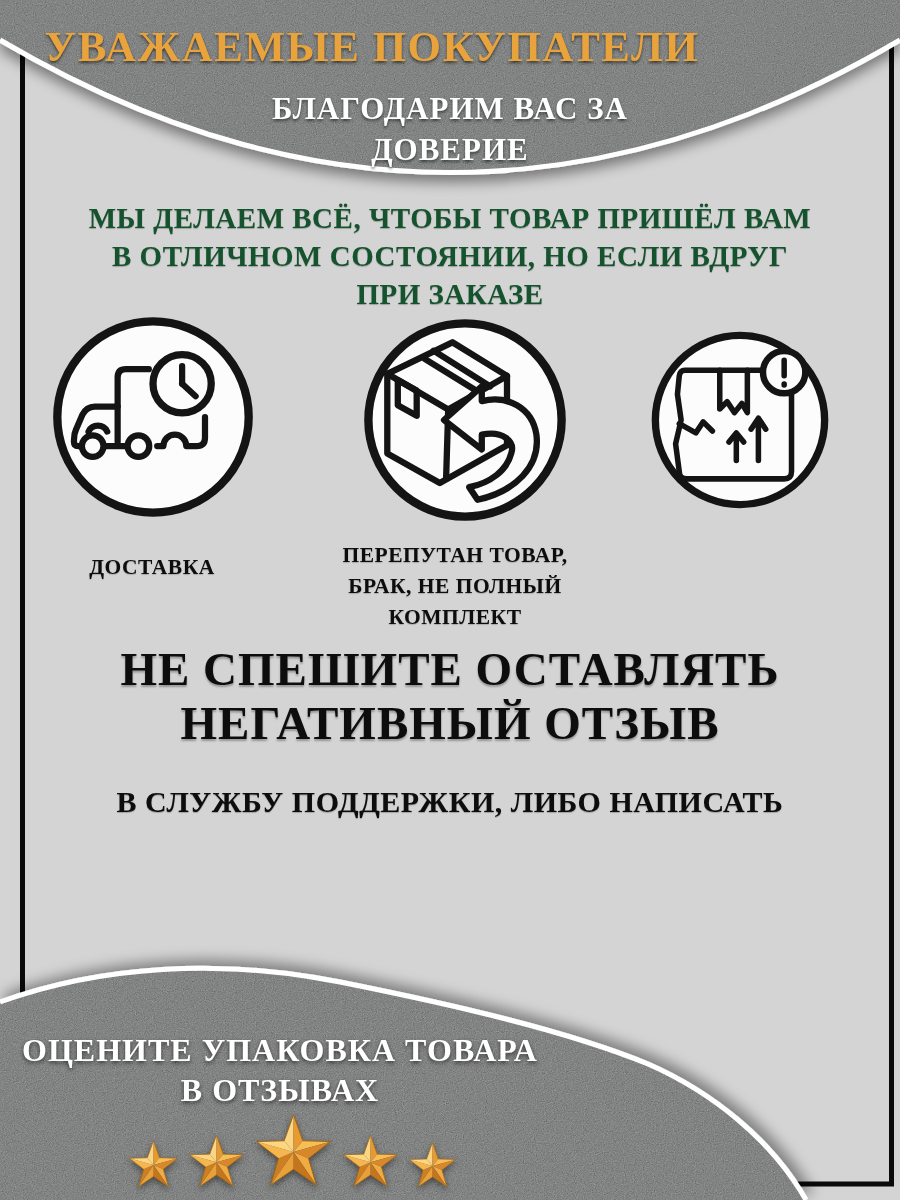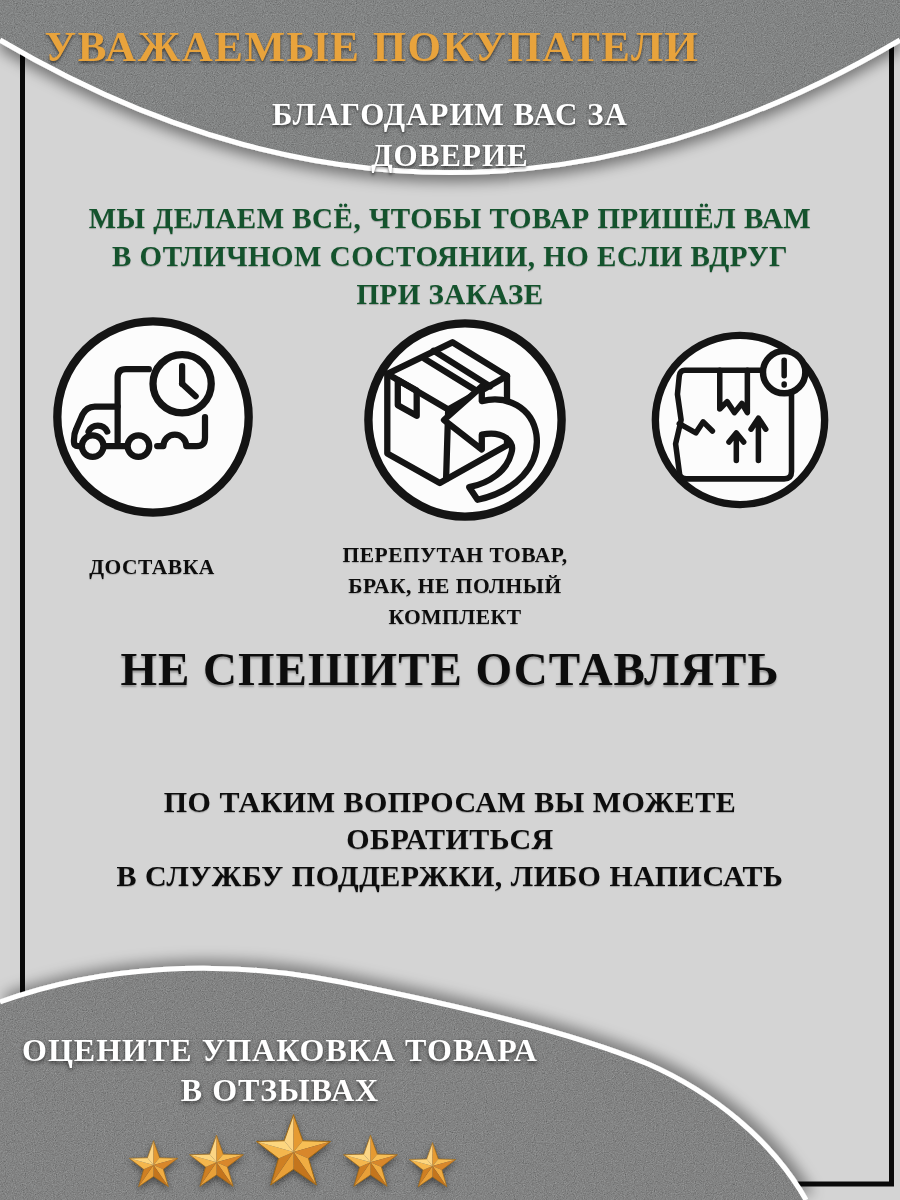--- a/index.html
+++ b/index.html
@@ -11,21 +11,21 @@
   }
   .bg-svg{position:absolute;left:0;top:0;width:900px;height:1200px;z-index:1;}
   .txt{position:absolute;z-index:3;font-weight:bold;text-align:center;}
   .txt span{display:block;}
   .hdr-title{
     left:0;top:22px;width:744px;
     font-size:43px;letter-spacing:1.5px;color:#E8A33C;
     text-shadow:0 2px 3px rgba(0,0,0,.55);
   }
   .hdr-sub{
-    left:0;top:94px;width:900px;
+    left:0;top:88px;width:900px;
     font-size:31px;line-height:41px;letter-spacing:1px;color:#FFFFFF;
     text-shadow:0 2px 3px rgba(0,0,0,.55);
   }
   .intro{
     left:70px;top:199px;width:760px;
     font-size:29px;line-height:38px;letter-spacing:.5px;color:#14532d;
     text-shadow:0 1px 1px rgba(0,0,0,.25);
   }
   .issue-icon{position:absolute;z-index:2;}
   .issue-label{
@@ -175,24 +175,24 @@
     </g>
     <circle cx="74" cy="24" r="11.5" fill="#FCFCFC" stroke="#141414" stroke-width="3.5"></circle>
     <g stroke="#141414" stroke-width="3" stroke-linecap="round">
       <path d="M74,17.5 V26"></path>
       <path d="M74,30.5 V31"></path>
     </g>
   </svg>
 
   <div class="txt warning">
     <span>НЕ СПЕШИТЕ ОСТАВЛЯТЬ</span>
+    <span>НЕГАТИВНЫЙ ОТЗЫВ</span>
   </div>
 
   <div class="txt support">
-    <span>ПО ТАКИМ ВОПРОСАМ ВЫ МОЖЕТЕ ОБРАТИТЬСЯ</span>
     <span>В СЛУЖБУ ПОДДЕРЖКИ, ЛИБО НАПИСАТЬ</span>
   </div>
 
   <div class="txt footer-title">
     <span>ОЦЕНИТЕ УПАКОВКА ТОВАРА</span>
     <span>В ОТЗЫВАХ</span>
   </div>
 
   <div class="stars-row">
     <svg class="star s1" viewBox="0 0 100 100">

